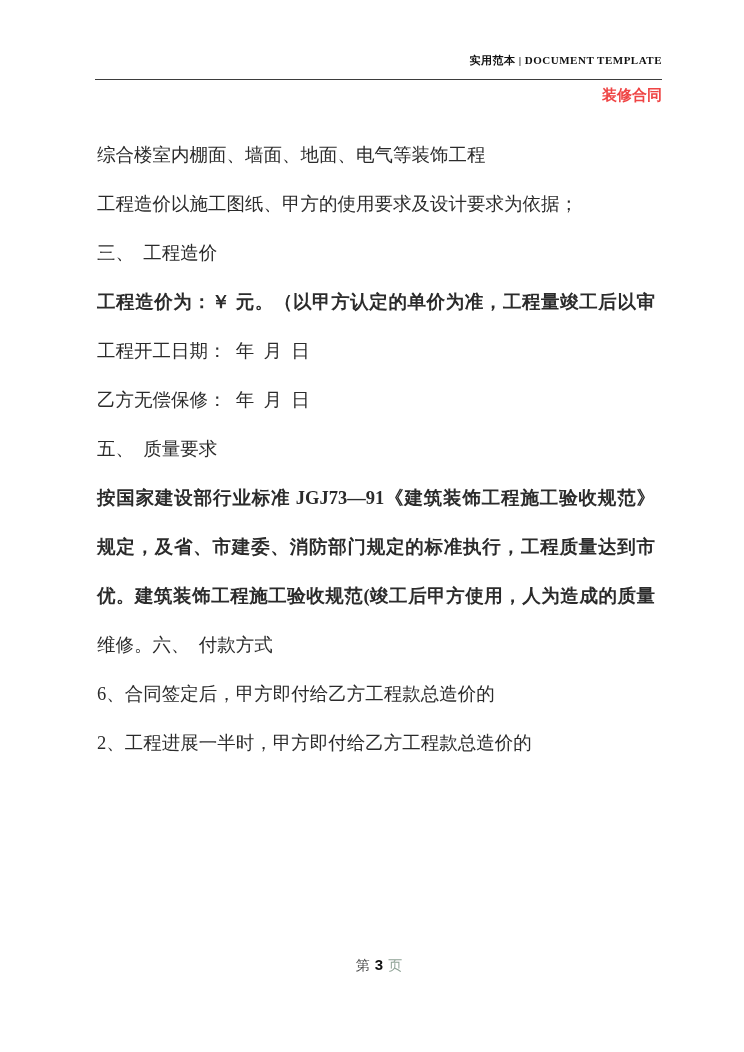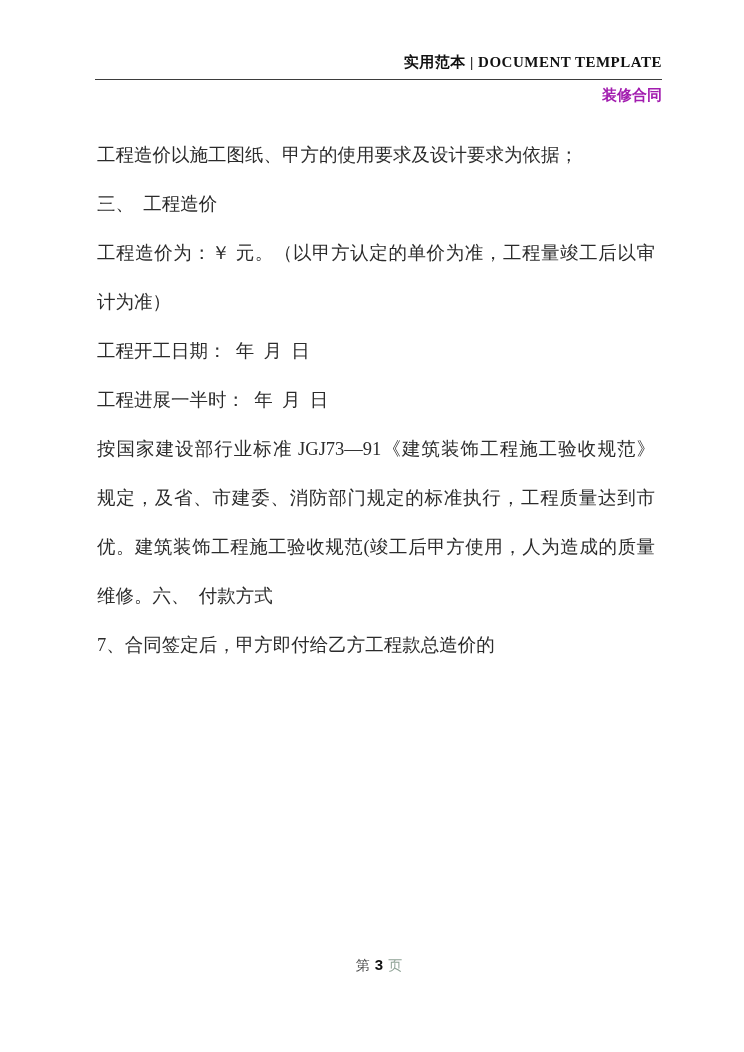--- a/index.html
+++ b/index.html
@@ -14,60 +14,61 @@
     background: #ffffff;
     overflow: hidden;
     font-family: "Liberation Serif", "DejaVu Serif", serif;
     color: #2b2b2b;
   }
   
   .header-brand {
     position: absolute;
     top: 53px;
     right: 82px;
-    font-size: 15px;
+    font-size: 11px;
     font-weight: bold;
     letter-spacing: 0.5px;
     color: #111111;
     white-space: nowrap;
   }
   .header-rule {
     position: absolute;
     top: 79px;
     left: 95px;
     width: 567px;
     border-top: 1.5px solid #3d3d3d;
   }
   .header-doc-type {
     position: absolute;
     top: 86px;
     right: 82px;
     font-size: 15px;
     font-weight: bold;
-    color: #a21caf;
+    color: #ef4444;
     white-space: nowrap;
   }
   
   .doc-body {
     position: absolute;
     top: 131px;
     left: 97px;
     width: 558px;
   }
   .line {
     height: 49px;
     line-height: 49px;
     font-size: 18.5px;
     white-space: pre;
     overflow: visible;
   }
   .line.fill {
     white-space: normal;
     text-align: justify;
     text-align-last: justify;
+    font-weight: bold;
   }
   
   .footer {
     position: absolute;
     top: 956px;
     left: 7px;
     width: 100%;
     text-align: center;
     font-size: 14px;
   }
@@ -78,30 +79,32 @@
 </head>
 <body>
 
 <div class="page">
 
   <div class="header-brand">实用范本 | DOCUMENT TEMPLATE</div>
   <div class="header-rule"></div>
   <div class="header-doc-type">装修合同</div>
 
   <div class="doc-body">
+    <div class="line">综合楼室内棚面、墙面、地面、电气等装饰工程</div>
     <div class="line">工程造价以施工图纸、甲方的使用要求及设计要求为依据；</div>
     <div class="line">三、  工程造价</div>
     <div class="line fill">工程造价为：￥ 元。（以甲方认定的单价为准，工程量竣工后以审</div>
-    <div class="line">计为准）</div>
     <div class="line">工程开工日期：  年  月  日</div>
-    <div class="line">工程进展一半时：  年  月  日</div>
+    <div class="line">乙方无偿保修：  年  月  日</div>
+    <div class="line">五、  质量要求</div>
     <div class="line fill">按国家建设部行业标准 JGJ73—91《建筑装饰工程施工验收规范》</div>
     <div class="line fill">规定，及省、市建委、消防部门规定的标准执行，工程质量达到市</div>
     <div class="line fill">优。建筑装饰工程施工验收规范(竣工后甲方使用，人为造成的质量</div>
     <div class="line">维修。六、  付款方式</div>
-    <div class="line">7、合同签定后，甲方即付给乙方工程款总造价的</div>
+    <div class="line">6、合同签定后，甲方即付给乙方工程款总造价的</div>
+    <div class="line">2、工程进展一半时，甲方即付给乙方工程款总造价的</div>
   </div>
 
   <div class="footer">
     <span class="prefix">第</span><span class="number">3</span><span class="suffix">页</span>
   </div>
 
 </div>
 
 </body></html>

